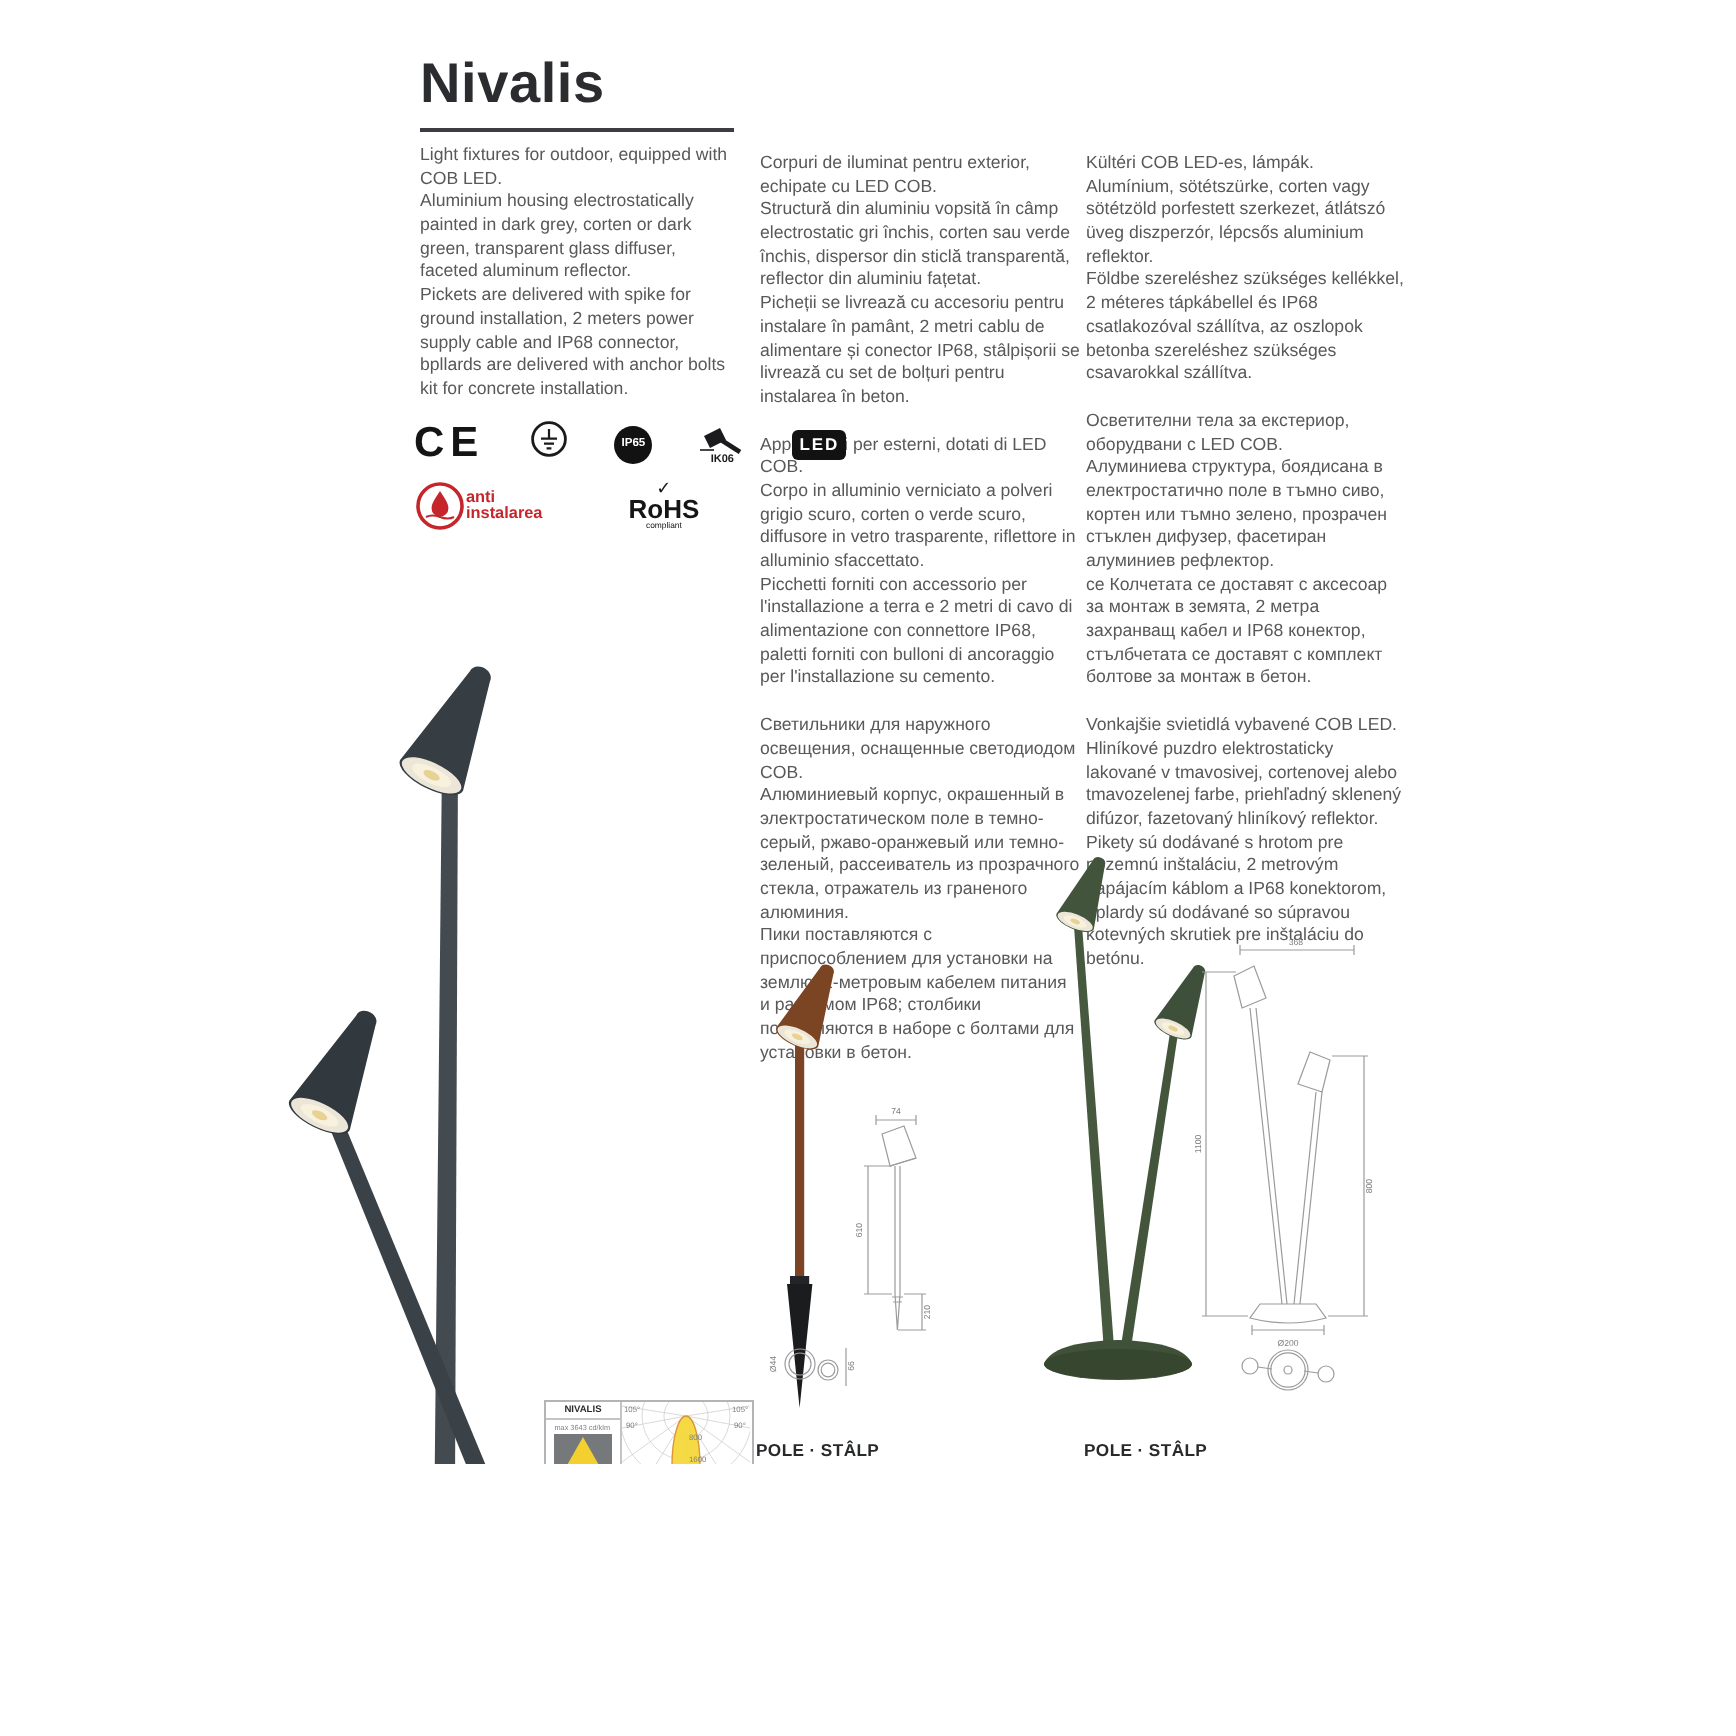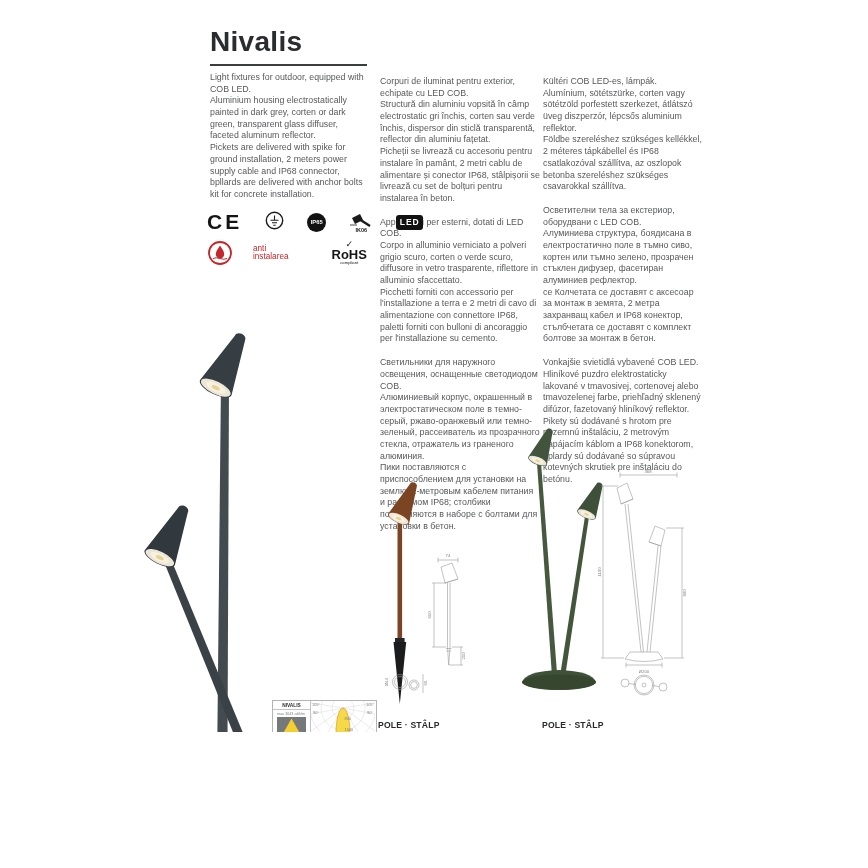--- a/index.html
+++ b/index.html
@@ -20,21 +20,21 @@
 
   
   #cert-row1{left:207px;top:210px;display:flex;align-items:center;gap:23px;}
   #cert-row2{left:207px;top:240px;display:flex;align-items:center;gap:5px;}
   .ce{font-size:21px;font-weight:bold;color:#141415;letter-spacing:3px;}
   .round-badge{width:19px;height:19px;border-radius:50%;background:#121213;color:#fff;
         font-size:5.8px;font-weight:bold;display:flex;align-items:center;justify-content:center;}
   .led-badge{width:27px;height:15px;border-radius:3px;background:#121213;color:#fff;font-size:8.5px;
         font-weight:bold;display:flex;align-items:center;justify-content:center;letter-spacing:1px;}
   .ik{display:flex;flex-direction:column;align-items:center;font-size:5.5px;font-weight:bold;color:#1b1b1c;}
-  .anti-wrap{display:flex;align-items:center;gap:20px;}
+  .anti-wrap{display:flex;align-items:center;gap:0;font-weight:bold;}
   .anti-text{font-size:8.2px;line-height:.95;color:#c5262c;}
   .rohs{display:flex;flex-direction:column;align-items:center;color:#151516;margin-left:38px;line-height:1;}
   .rohs .chk{font-size:9px;margin-bottom:-1px;}
   .rohs b{font-size:13px;} .rohs i{font-style:normal;font-size:4.2px;}
 
   
   #photo-box{left:272px;top:700px;width:103px;height:66px;border:1px solid #b4b4b6;display:flex;background:#fff;z-index:6;}
   .pb-left{width:37px;border-right:1px solid #c4c4c6;display:flex;flex-direction:column;align-items:center;}
   .pb-name{font-size:4.8px;font-weight:bold;color:#2c2c2e;padding:1.5px 0 1px;border-bottom:1px solid #c4c4c6;width:100%;text-align:center;}
   .pb-max{font-size:4px;color:#808184;margin:1px 0;white-space:nowrap;transform:scale(.92);}

